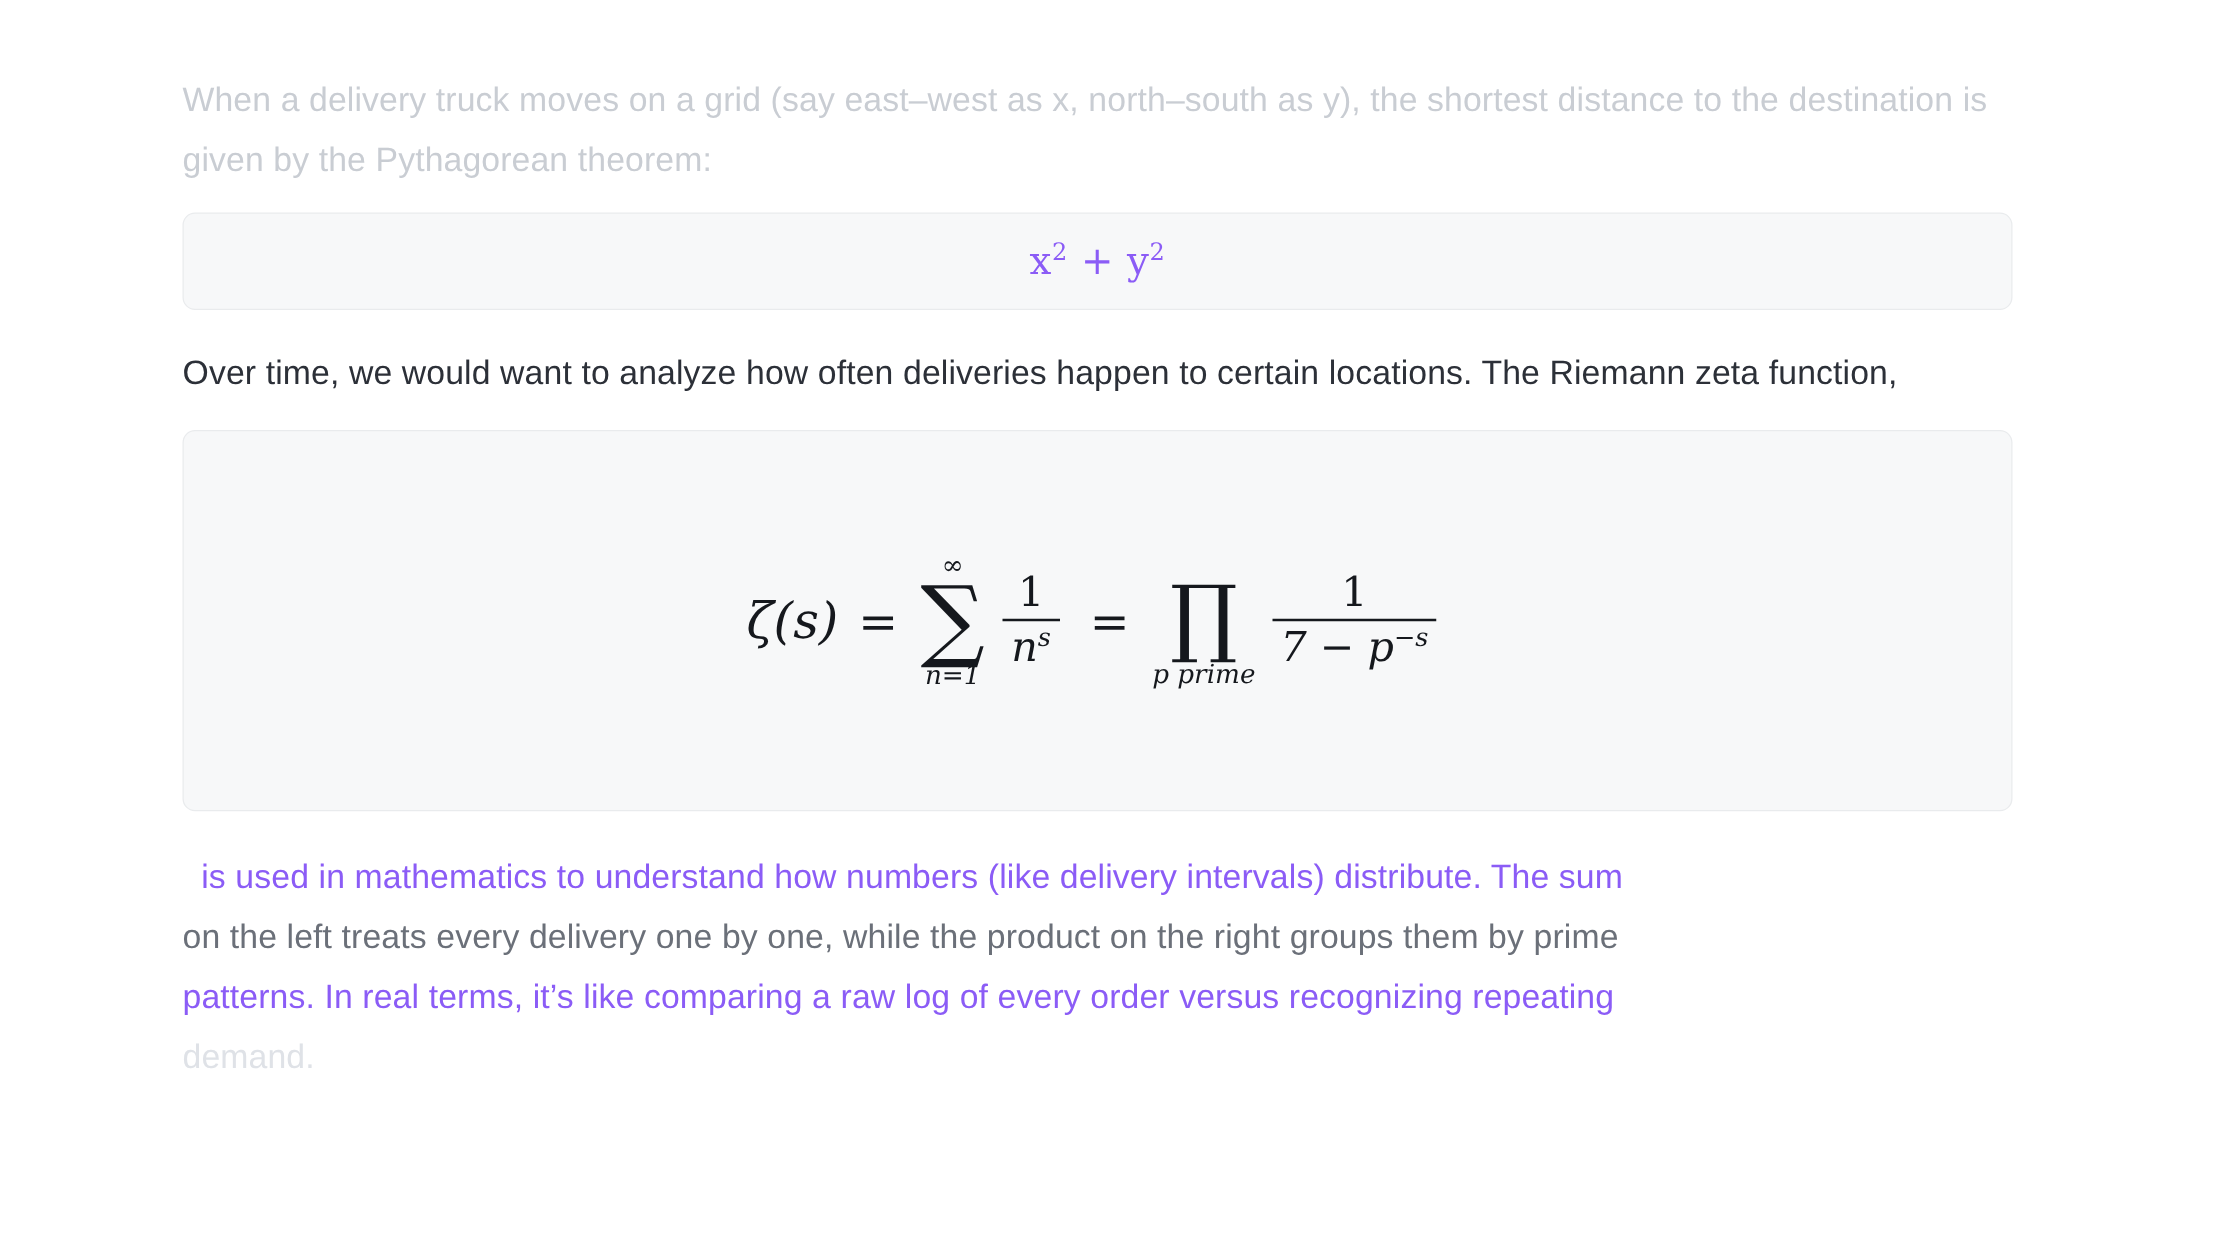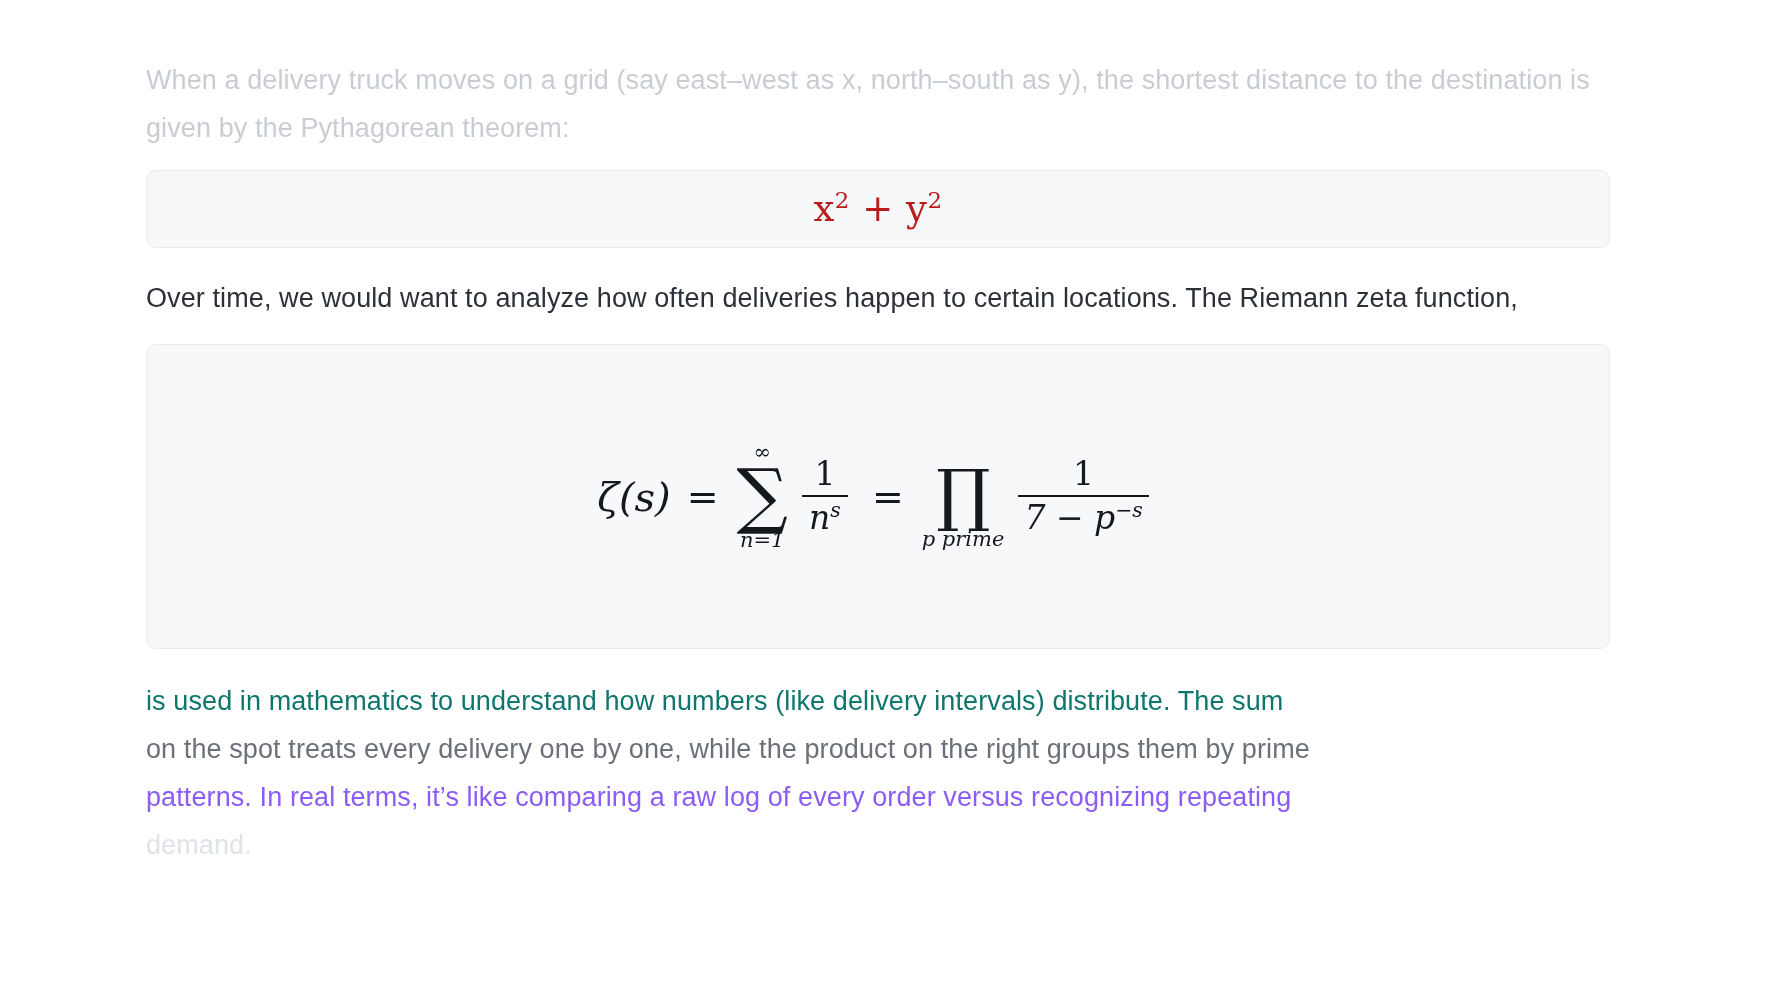--- a/index.html
+++ b/index.html
@@ -35,21 +35,21 @@
   .para {
     font-size: 27px;
     line-height: 48px;
     letter-spacing: 0.1px;
     color: #2c3038;
     margin: 0;
   }
   .fade-mask-bottom {
     position: relative;
   }
-  .fade-mask-bottom .line-0 { color: #0f766e; }
+  .fade-mask-bottom .line-0 { color: #8b5cf6; margin-left: 15px; }
   .fade-mask-bottom .line-1 { color: #6b7079; }
   .fade-mask-bottom .line-2 { color: #8b5cf6; }
   .fade-mask-bottom .line-3 { color: #d2d6dc; }
   .fade-mask-bottom .line-4 { color: #dfe2e7; }
 
   .para-intro-line1 { color: #c9cdd3; }
 
   .formula-box {
     margin: 16px 0 0 0;
     background: #f7f8f9;
@@ -63,22 +63,22 @@
   .formula-box.small {
     height: 78px;
     margin-top: 18px;
   }
   .formula-box.large {
     height: 305px;
     margin-top: 22px;
   }
   .formula-small-text {
     font-family: "DejaVu Serif", serif;
-    font-size: 37px;
-    color: #b91c1c;
+    font-size: 31px;
+    color: #8b5cf6;
     letter-spacing: 0.5px;
   }
   .formula-small-text sup {
     font-size: 0.62em;
     vertical-align: super;
   }
 
   
   .zeta {
     font-family: "DejaVu Serif", serif;
@@ -205,19 +205,19 @@
         <span class="frac">
           <span class="num">1</span>
           <span class="bar"></span>
           <span class="den"><span>7 − p</span><sup>−s</sup></span>
         </span>
       </div>
     </div>
 
     <div class="para fade-mask-bottom" style="margin-top:28px;">
       <div class="line-0">is used in mathematics to understand how numbers (like delivery intervals) distribute. The sum</div>
-      <div class="line-1">on the spot treats every delivery one by one, while the product on the right groups them by prime</div>
+      <div class="line-1">on the left treats every delivery one by one, while the product on the right groups them by prime</div>
       <div class="line-2">patterns. In real terms, it’s like comparing a raw log of every order versus recognizing repeating</div>
       <div class="line-4">demand.</div>
     </div>
 
   </div>
 </div>
 
 </body></html>

